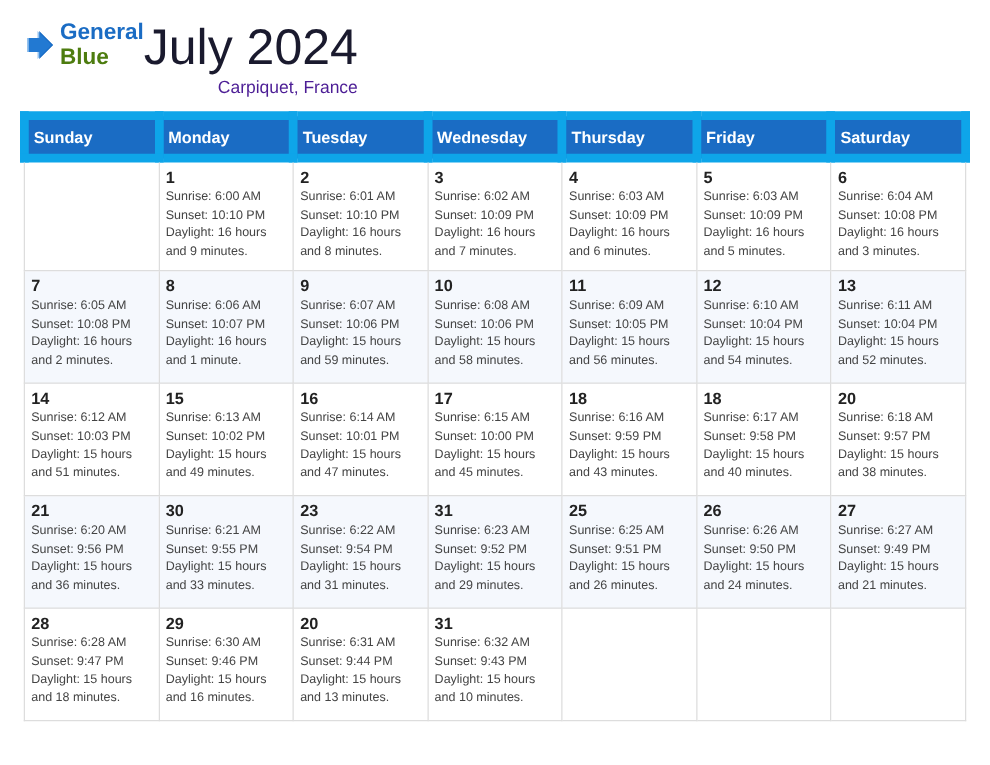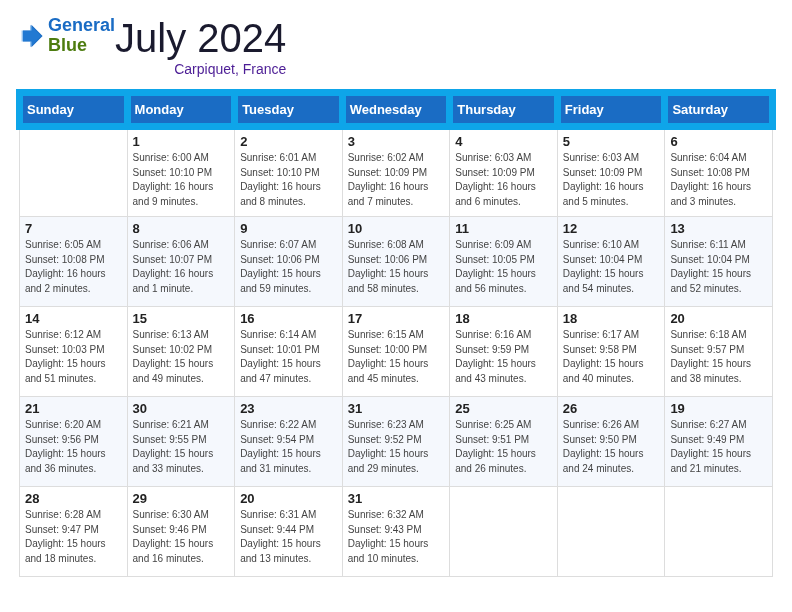--- a/index.html
+++ b/index.html
@@ -230,21 +230,21 @@
         </td>
         <td>
           <span class="day-num">25</span>
           <div class="day-info">Sunrise: 6:25 AM<br>Sunset: 9:51 PM<br>Daylight: 15 hours<br>and 26 minutes.</div>
         </td>
         <td>
           <span class="day-num">26</span>
           <div class="day-info">Sunrise: 6:26 AM<br>Sunset: 9:50 PM<br>Daylight: 15 hours<br>and 24 minutes.</div>
         </td>
         <td>
-          <span class="day-num">19</span>
+          <span class="day-num">27</span>
           <div class="day-info">Sunrise: 6:27 AM<br>Sunset: 9:49 PM<br>Daylight: 15 hours<br>and 21 minutes.</div>
         </td>
       </tr>
       <tr>
         <td>
           <span class="day-num">28</span>
           <div class="day-info">Sunrise: 6:28 AM<br>Sunset: 9:47 PM<br>Daylight: 15 hours<br>and 18 minutes.</div>
         </td>
         <td>
           <span class="day-num">29</span>

